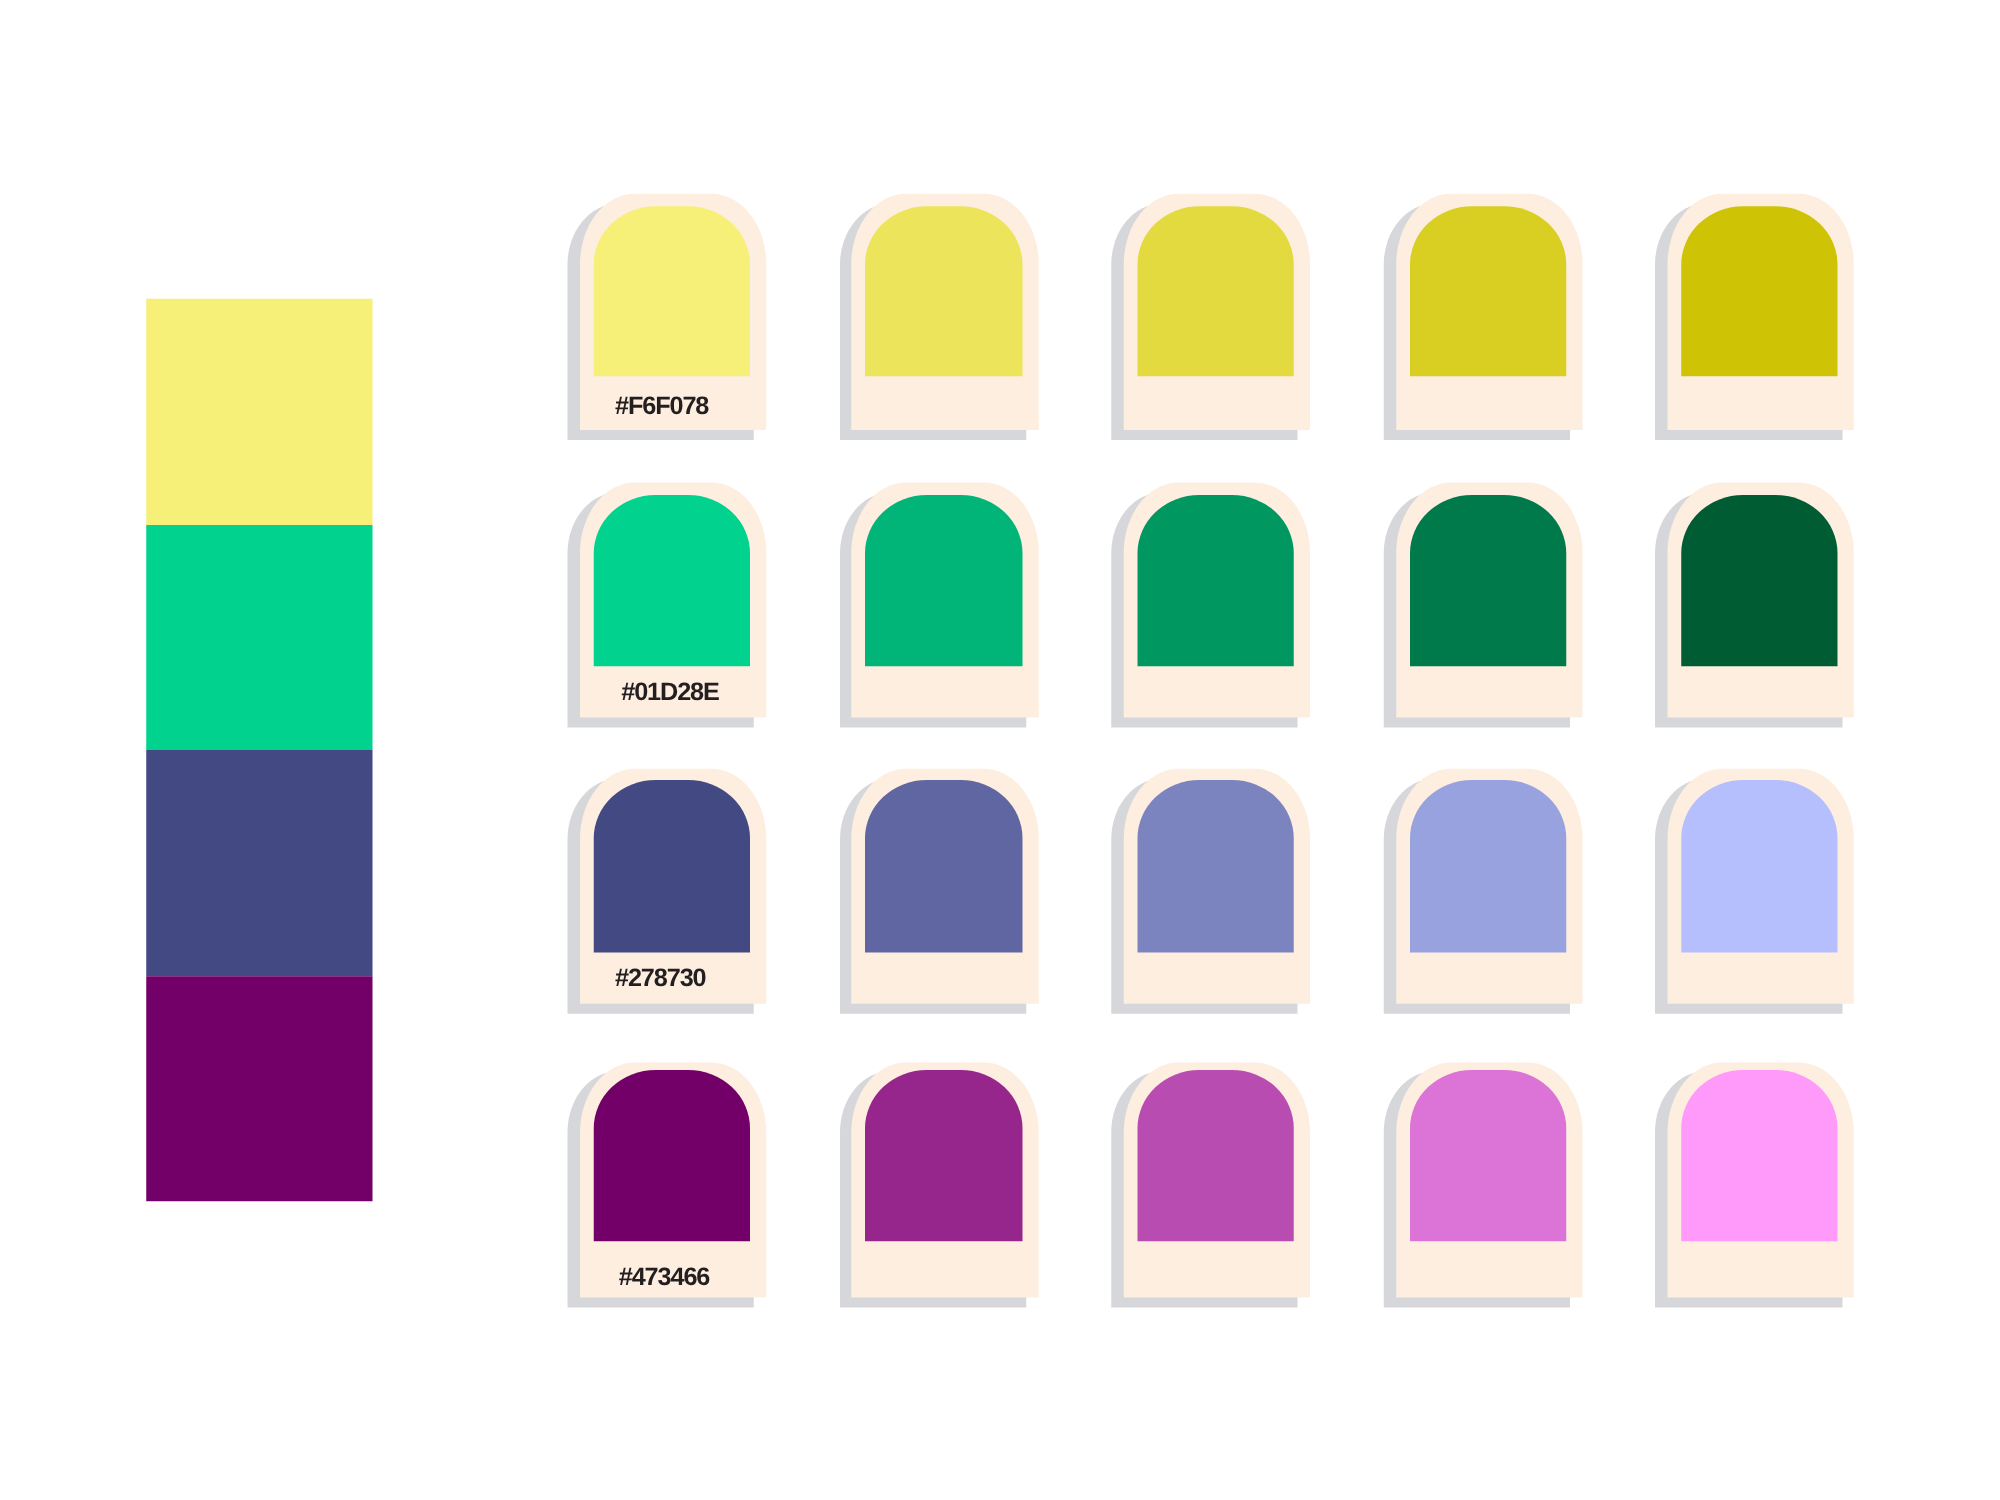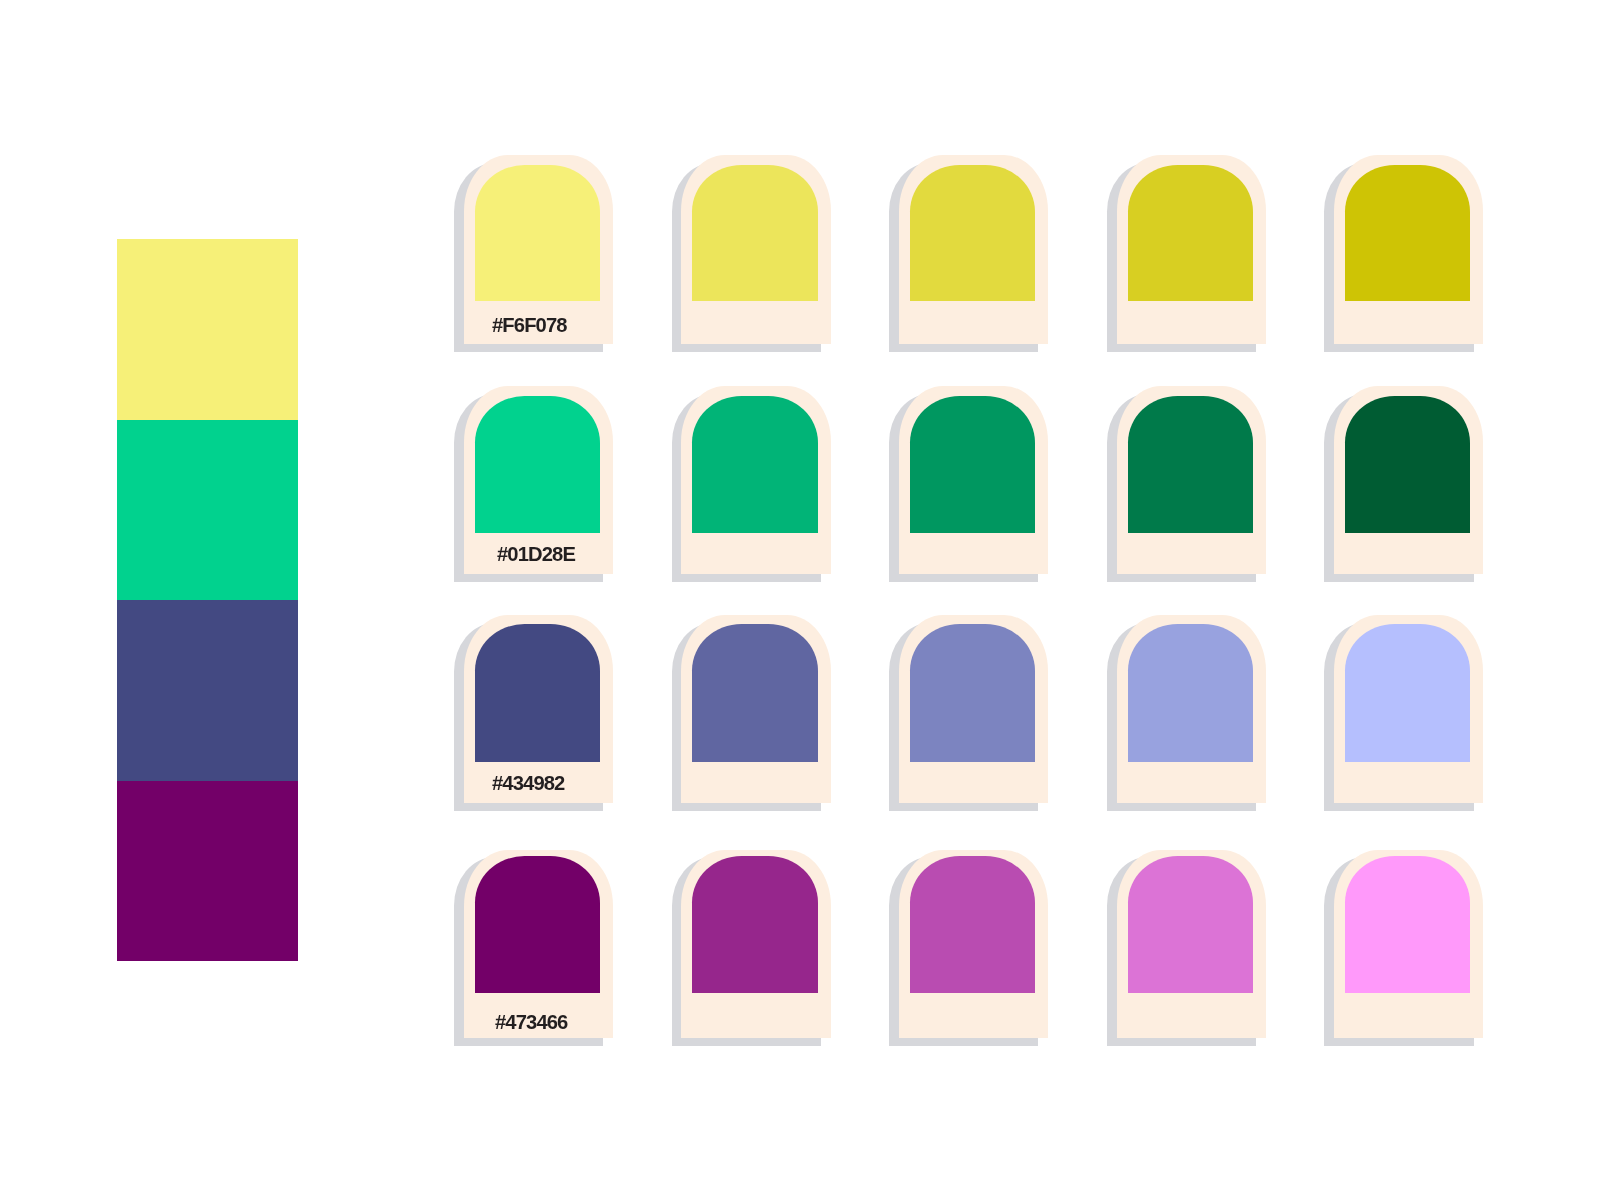--- a/index.html
+++ b/index.html
@@ -128,21 +128,21 @@
         <div class="card-body">
           <div class="swatch" style="top: 9.7px; height: 137.3px; background: rgb(152, 162, 223);"></div>
         </div>
       </div>
       <div class="card" style="left:1334.10px;top:614.8px">
         <div class="card-shadow"></div>
         <div class="card-body">
           <div class="swatch" style="top: 9.7px; height: 137.3px; background: rgb(181, 191, 254);"></div>
         </div>
       </div>
-      <div class="hexlabel" style="left:492.1px;top:773.1px">#434982</div>
+      <div class="hexlabel" style="left:492.1px;top:773.1px">#278730</div>
     </div>
     <div class="swatch-row">
       <div class="card" style="left:463.70px;top:849.5px">
         <div class="card-shadow"></div>
         <div class="card-body">
           <div class="swatch" style="top: 6.2px; height: 137px; background: rgb(115, 0, 104);"></div>
         </div>
       </div>
       <div class="card" style="left:681.30px;top:849.5px">
         <div class="card-shadow"></div>

